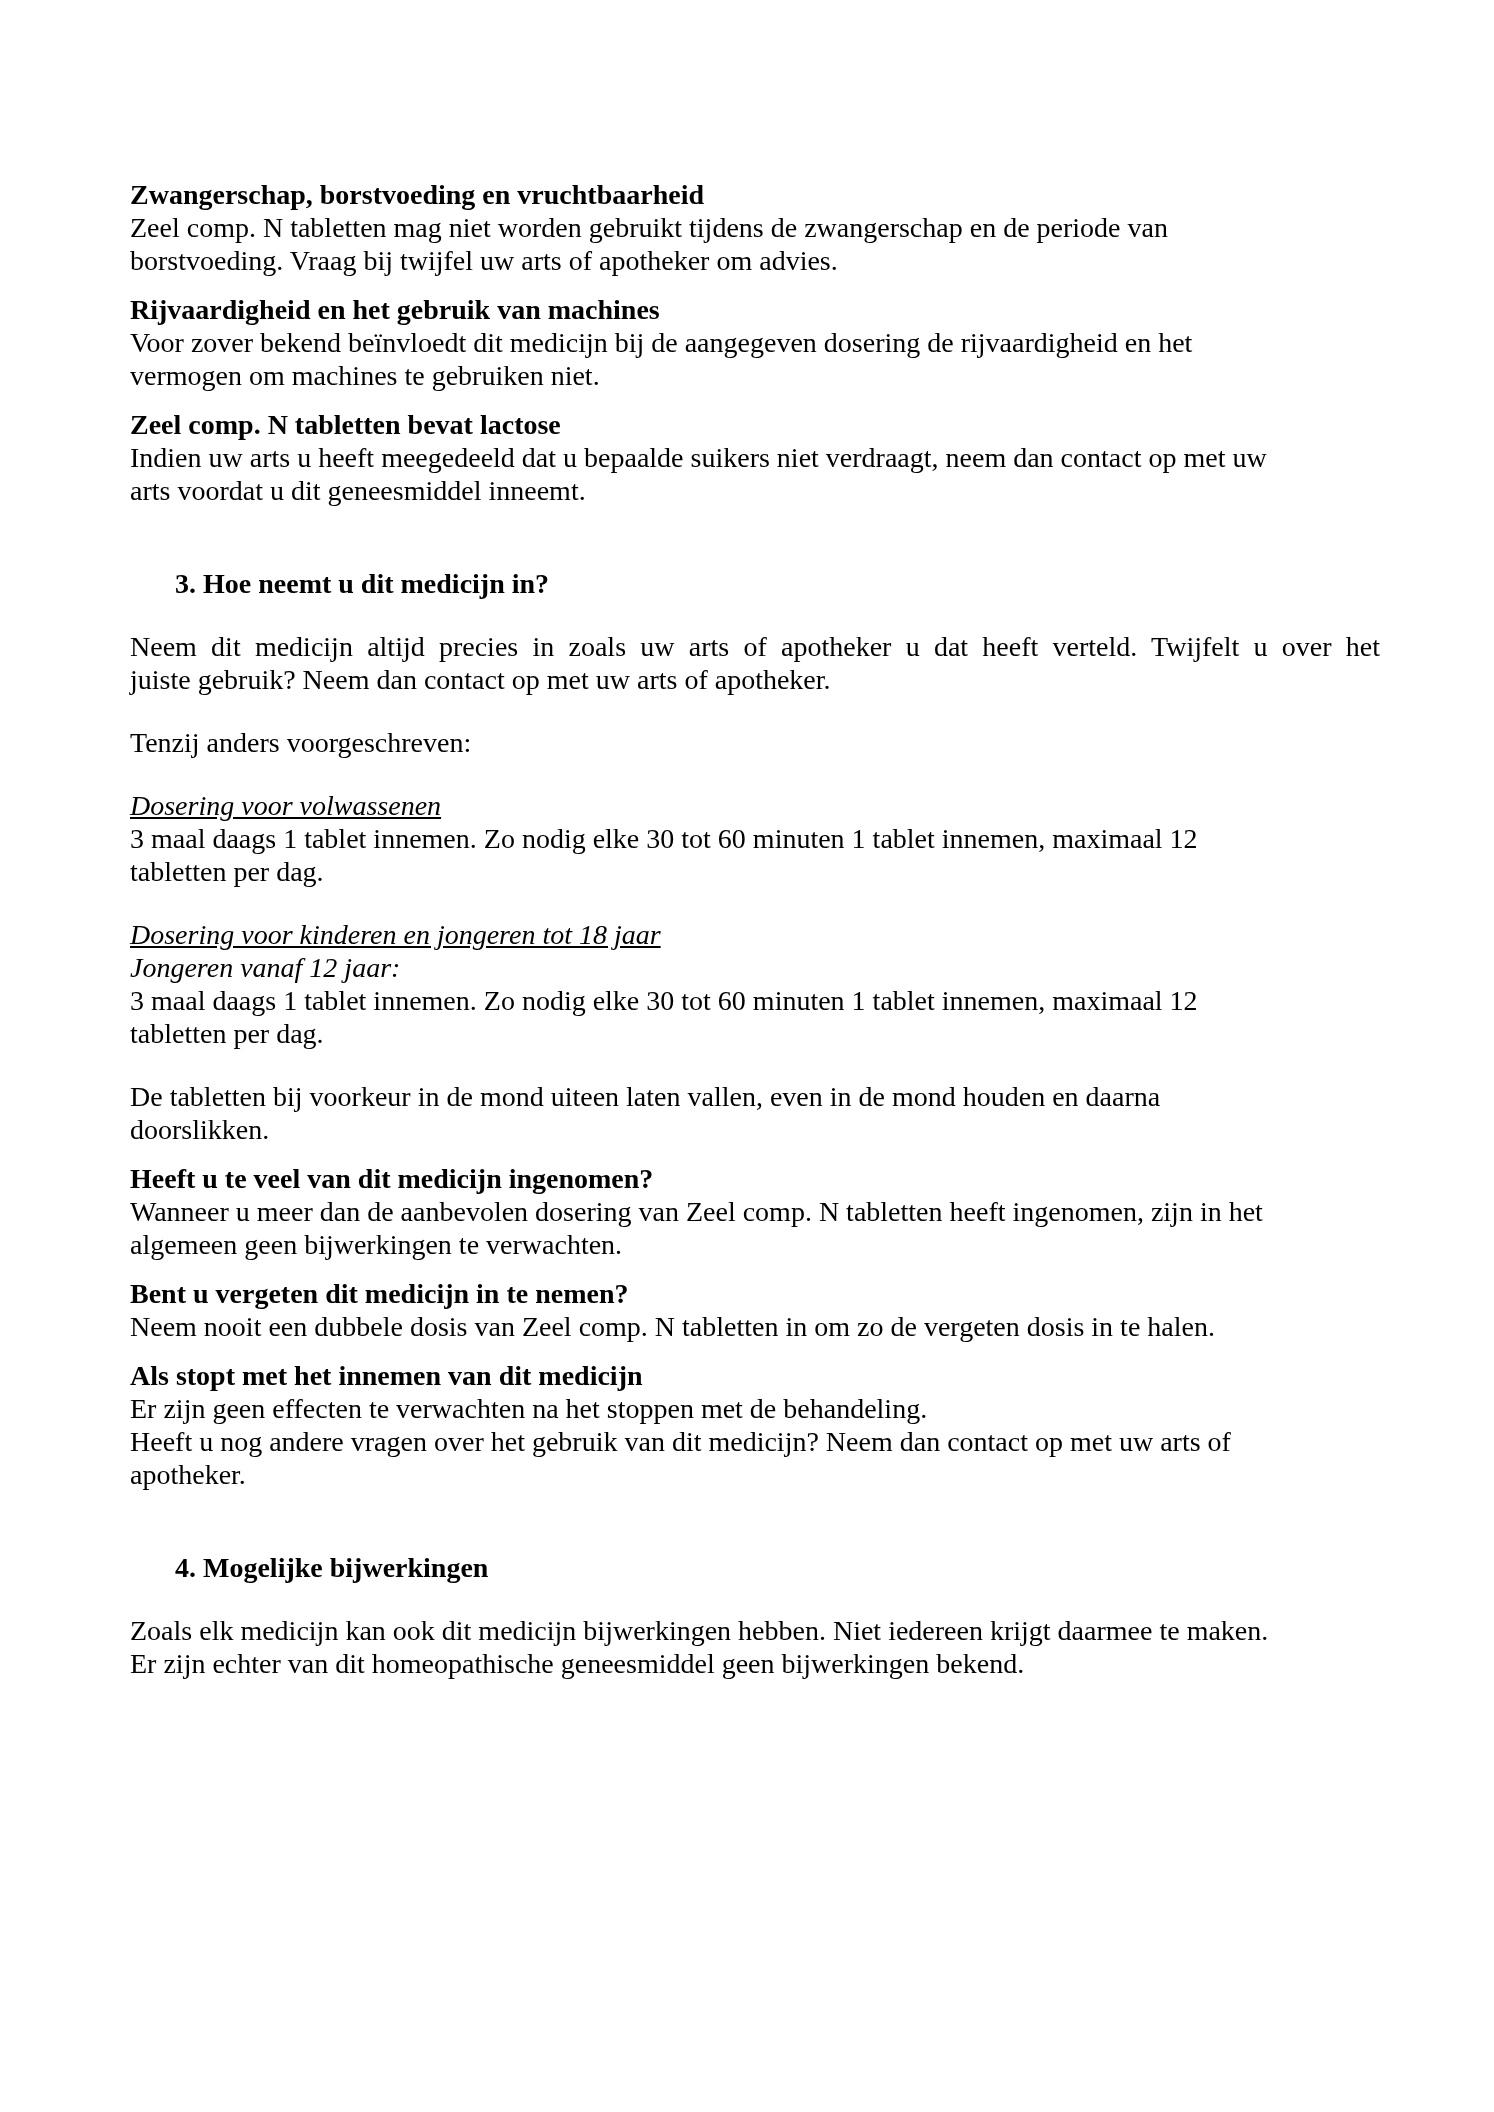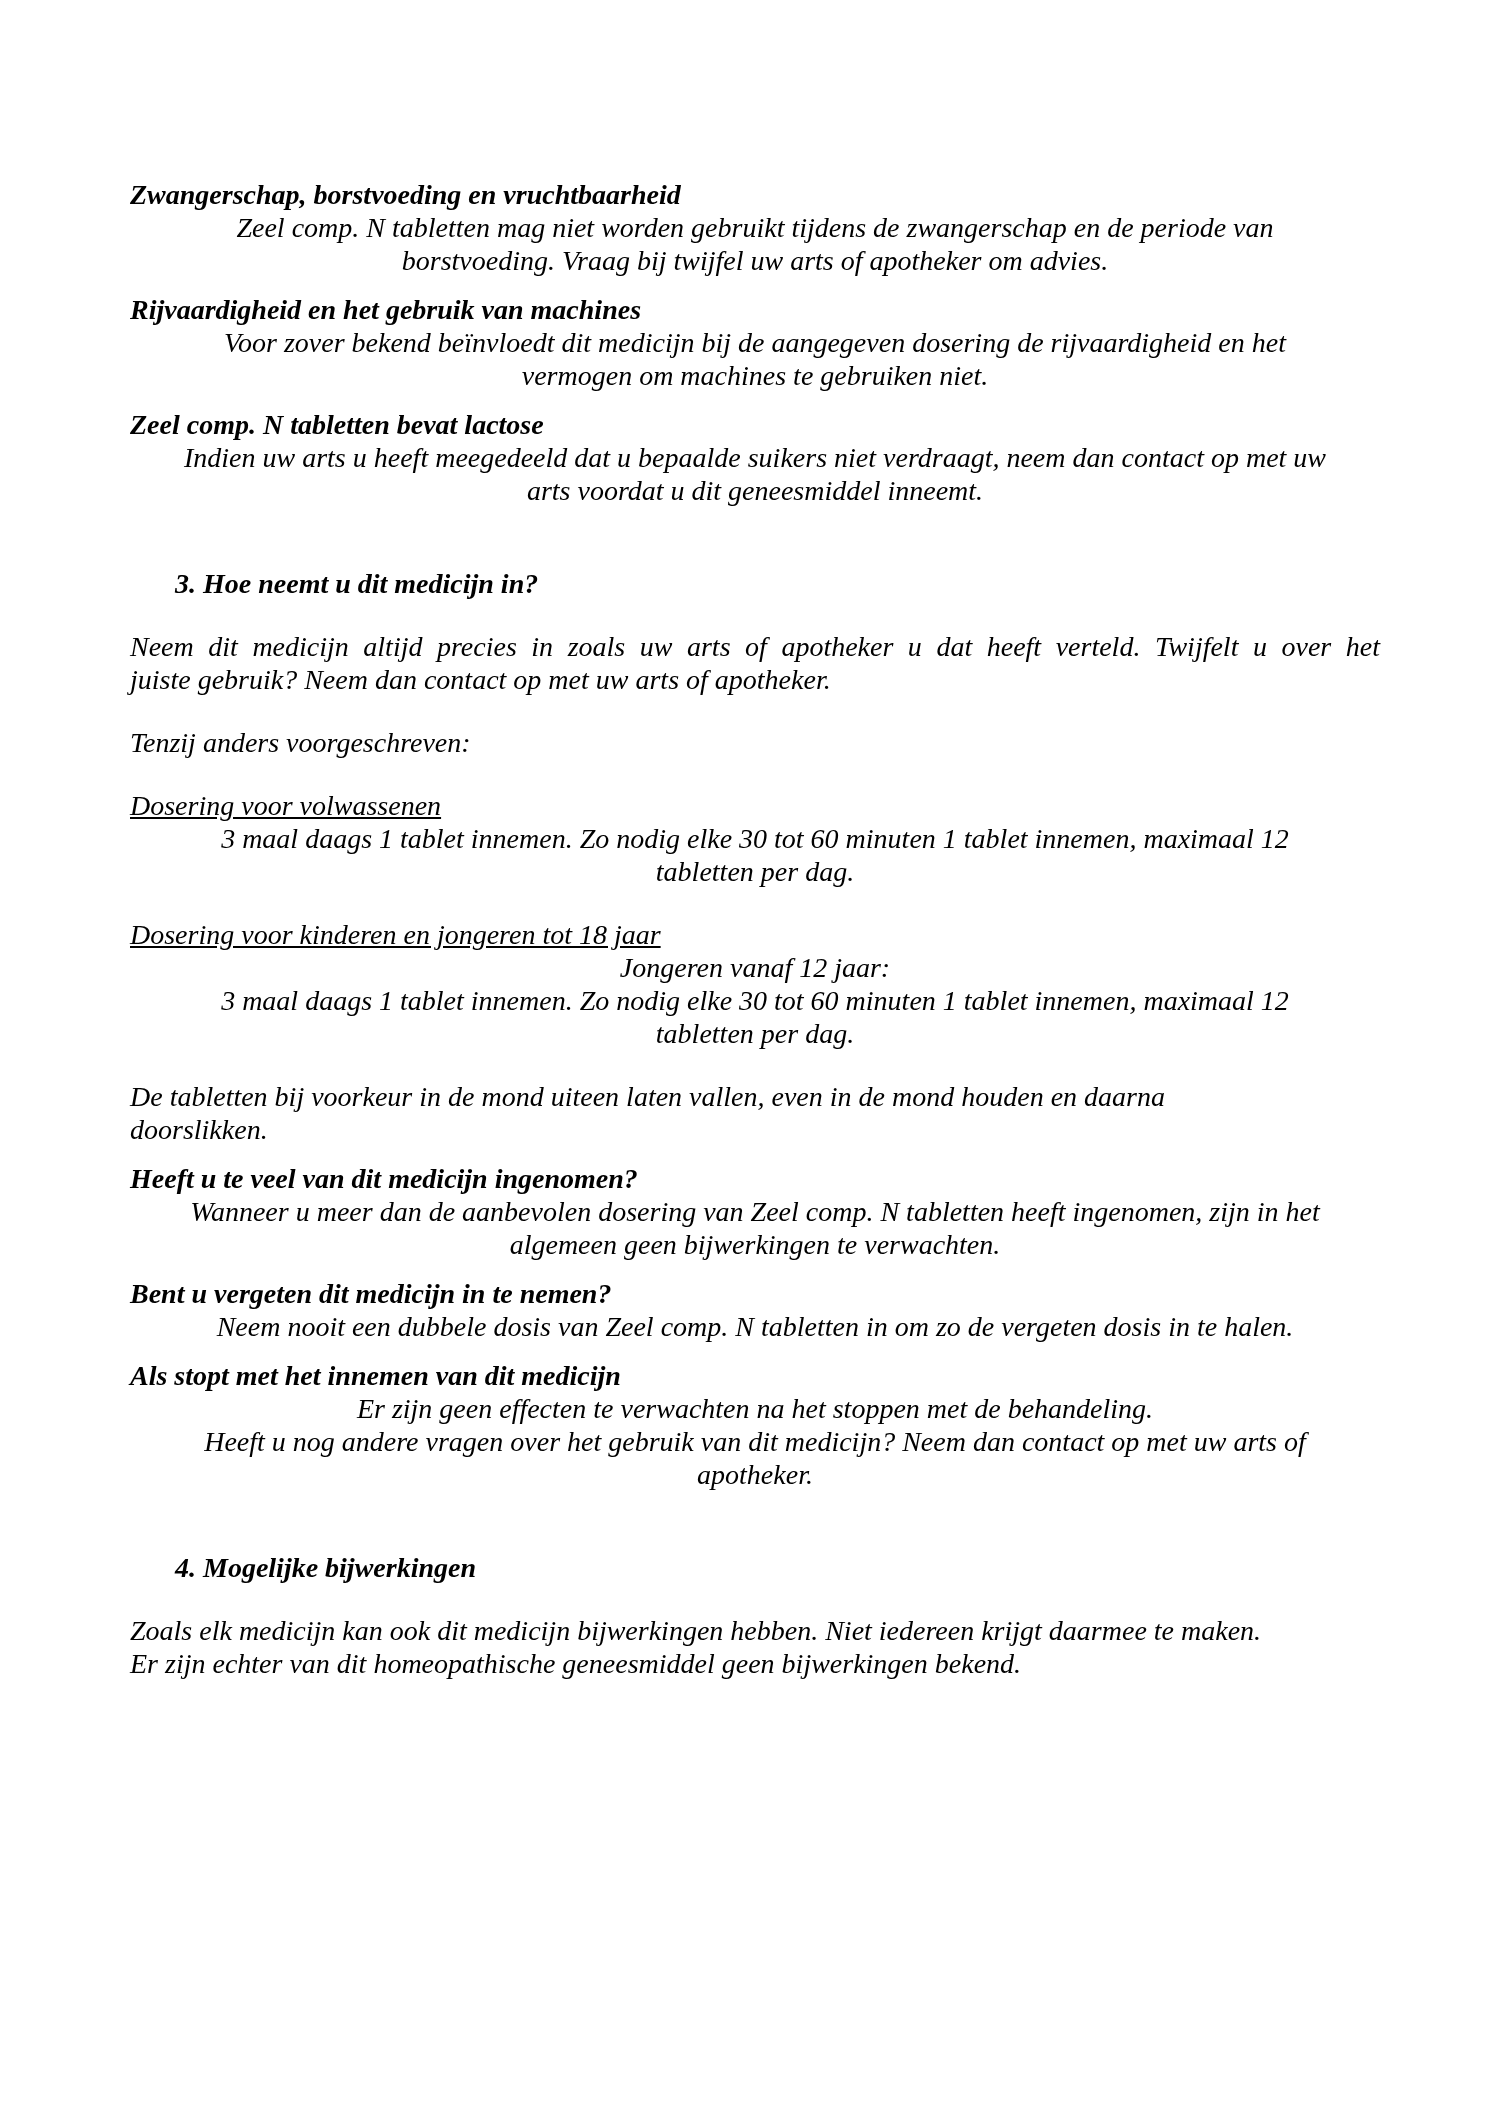--- a/index.html
+++ b/index.html
@@ -15,26 +15,26 @@
     box-sizing: border-box;
     padding: 178px 114px 0 130px;
     font-family: "Liberation Serif", "DejaVu Serif", serif;
     font-size: 28px;
     line-height: 33px;
     color: #000000;
     overflow: hidden;
   }
   .block { margin-top: 30px; }
   .block:first-child { margin-top: 0; }
-  .block.ng { margin-top: 0; text-align: center; }          
+  .block.ng { margin-top: 0; }          
   .block.nh { margin-top: 60px; margin-left: 45px; }       
   .h, .nh { font-weight: bold; margin-top: 16px; }
   .iu { font-style: italic; text-decoration: underline; }
   .i  { font-style: italic; }
-  .line { white-space: nowrap; font-style: italic; }
+  .line { white-space: nowrap; }
   .line.just {
     white-space: normal;
     text-align: justify;
     text-align-last: justify;
   }
 </style>
 </head>
 <body>
 
 <div class="page">

